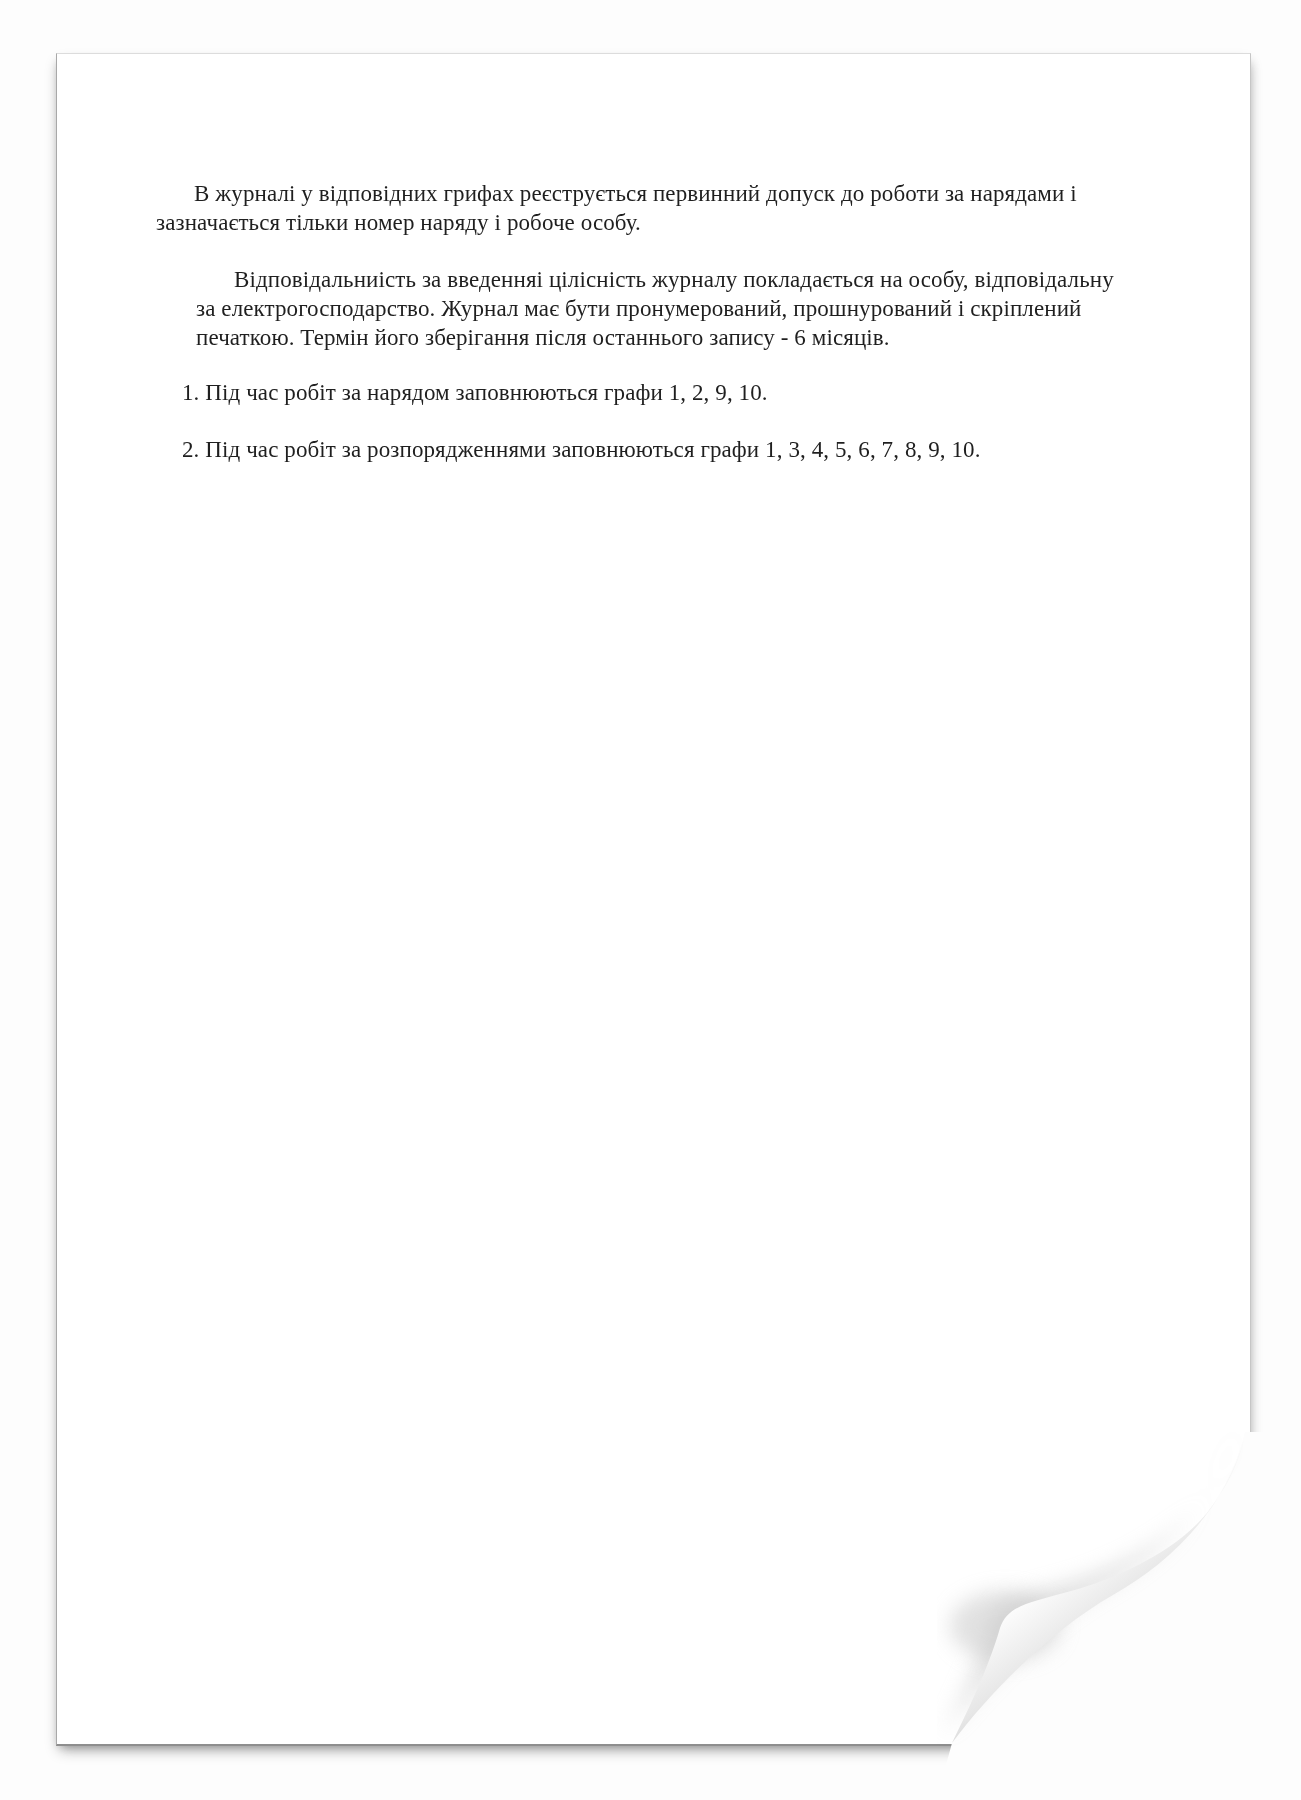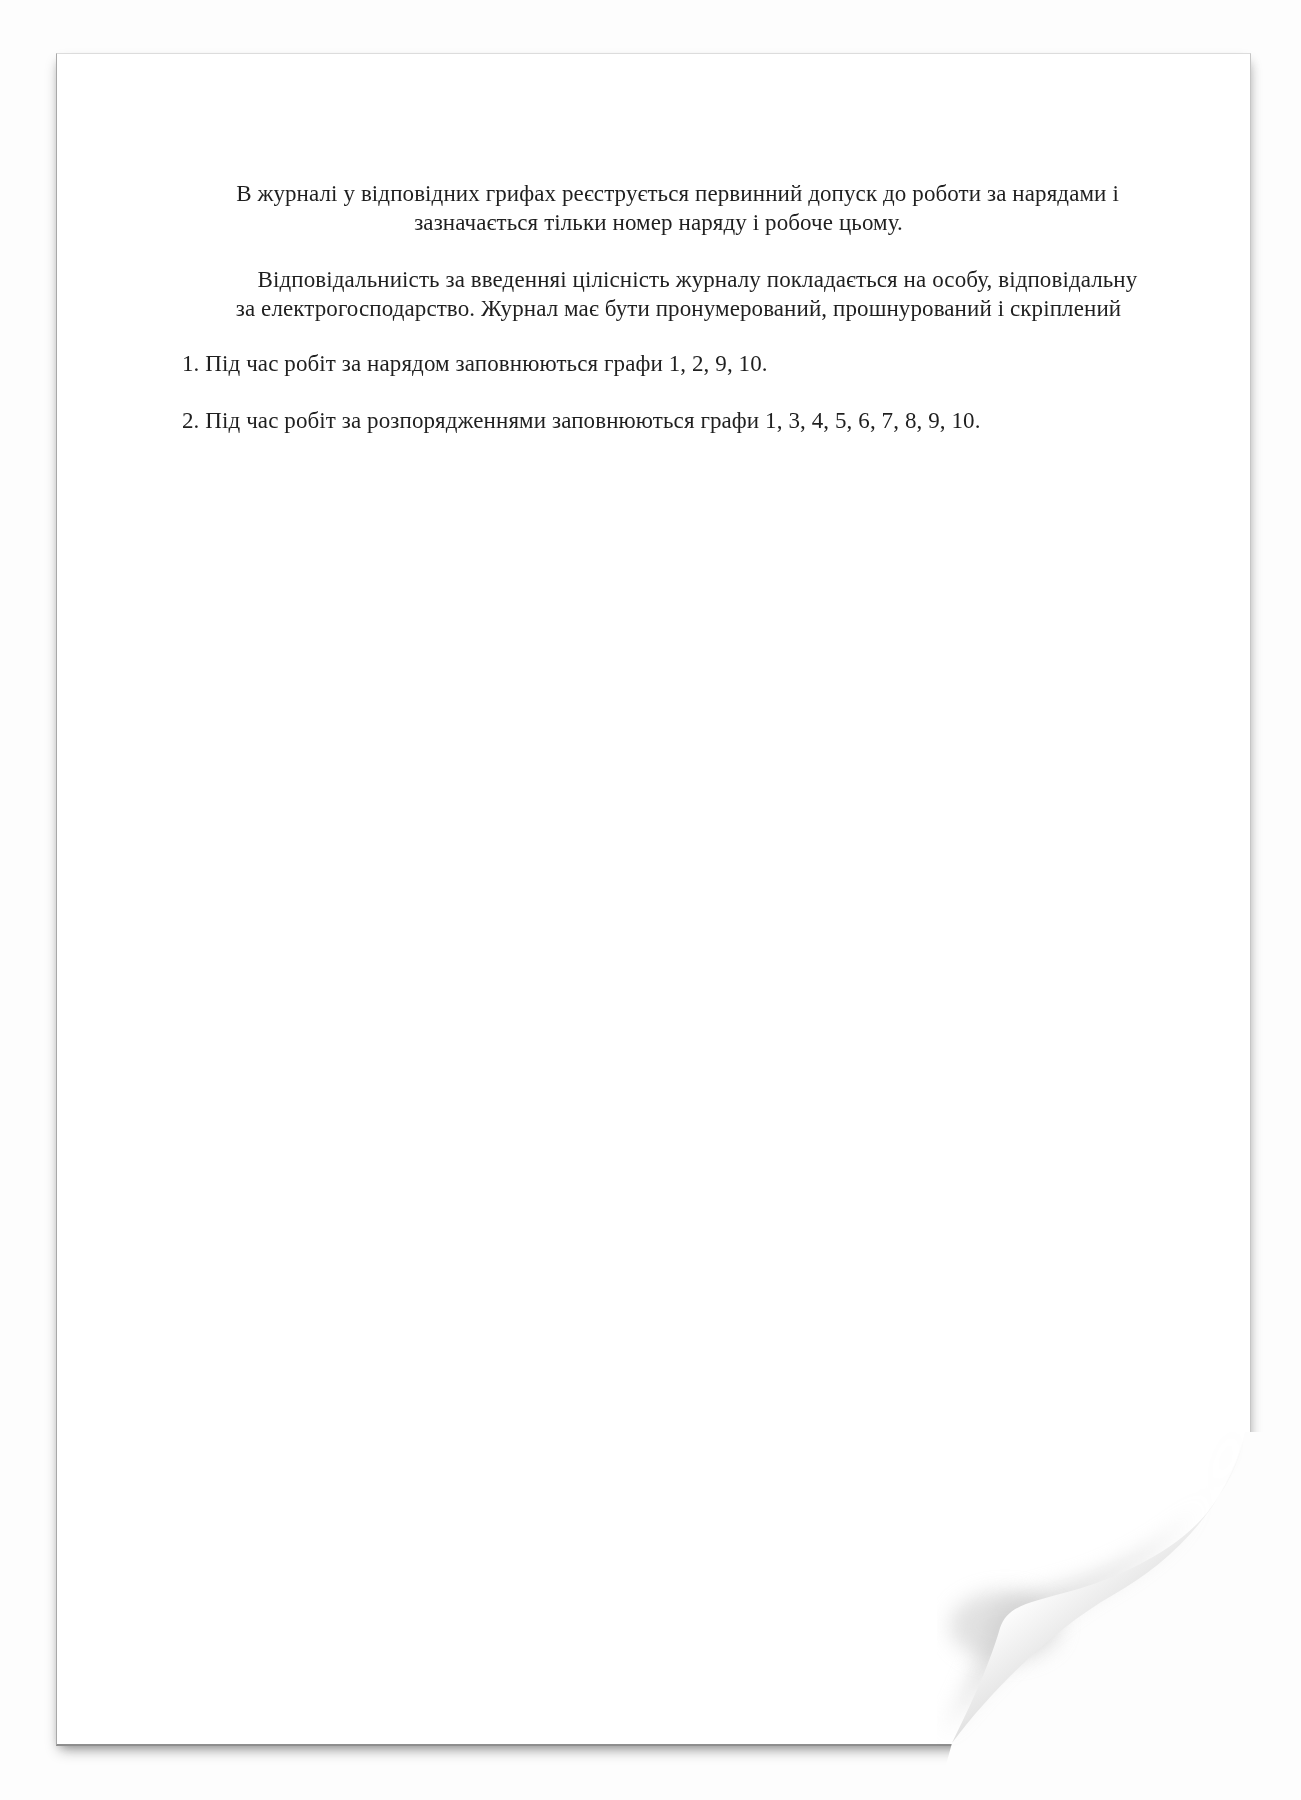--- a/index.html
+++ b/index.html
@@ -33,21 +33,21 @@
   .textblock {
     position: absolute;
     left: 99px;
     top: 125px;
     width: 1005px;
     font-size: 23px;
     line-height: 29px;
     color: #1f1f1f;
     letter-spacing: 0.1px;
   }
-  .para { margin: 0 0 28px 0; text-align: center; }
+  .para { margin: 0 0 28px 0; }
   .para2 { margin-bottom: 26px; margin-left: 40px; }
   .line { white-space: nowrap; }
   .line.indent { padding-left: 38px; }
   .item {
     margin: 0 0 28px 0;
     padding-left: 26px;
     white-space: nowrap;
   }
   .curl {
     position: absolute;
@@ -61,26 +61,27 @@
 </head>
 <body>
 
 <div class="canvas">
   <div class="paper">
 
     <div class="textblock">
 
       <div class="para">
         <div class="line indent">В журналі у відповідних грифах реєструється первинний допуск до роботи за нарядами і</div>
-        <div class="line">зазначається тільки номер наряду і робоче цьому.</div>
+        <div class="line">зазначається тільки номер наряду і робоче особу.</div>
       </div>
 
       <div class="para para2">
         <div class="line indent">Відповідальниість за введенняі цілісність журналу покладається на особу, відповідальну</div>
         <div class="line">за електрогосподарство. Журнал має бути пронумерований, прошнурований і скріплений</div>
+        <div class="line">печаткою. Термін його зберігання після останнього запису - 6 місяців.</div>
       </div>
 
       <div class="item">1. Під час робіт за нарядом заповнюються графи 1, 2, 9, 10.</div>
       <div class="item">2. Під час робіт за розпорядженнями заповнюються графи 1, 3, 4, 5, 6, 7, 8, 9, 10.</div>
 
     </div>
 
     <svg class="curl" viewBox="0 0 345 362" xmlns="http://www.w3.org/2000/svg">
       <defs>
         <linearGradient id="curlGrad" gradientUnits="userSpaceOnUse" x1="150" y1="130" x2="240" y2="250">

